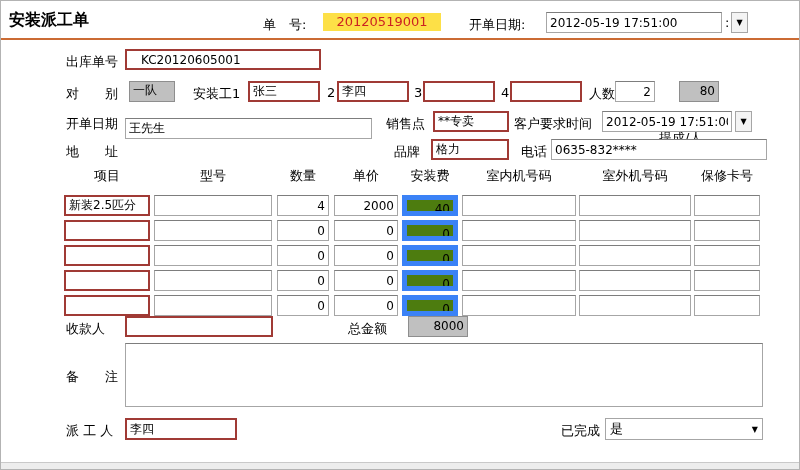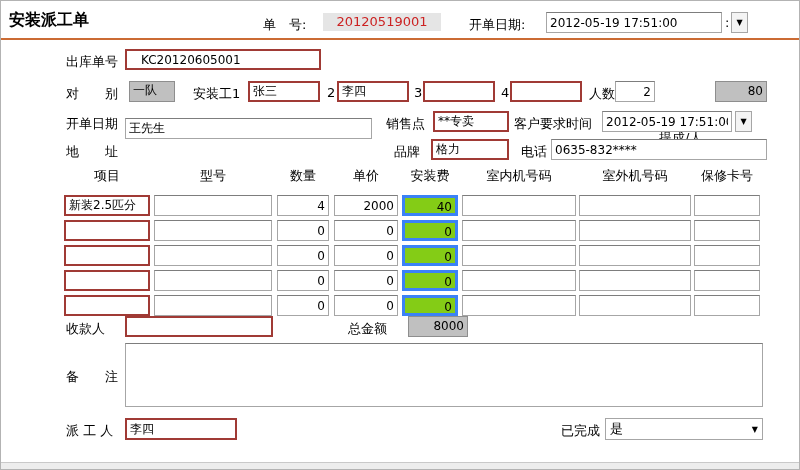--- a/index.html
+++ b/index.html
@@ -18,41 +18,41 @@
     background:#fff; font-size:12px; padding:0 3px;
     font-family:"DejaVu Sans","Liberation Sans",sans-serif;
     overflow:hidden;
   }
   input.inp { outline:none; }
   .red { border:2px solid #a03a35; }
   .ro { background:#c0c0c0; border:1px solid #8e8e8e; text-align:right; }
   .num { text-align:right; }
   .pinkbox {
     position:absolute; left:322px; top:12px; width:118px; height:18px;
-    background:#e5e5e5; color:#cc2222; font-size:13px; text-align:center; line-height:18px;
+    background:#fde047; color:#cc2222; font-size:13px; text-align:center; line-height:18px;
   }
   .combo-btn {
     position:absolute; width:17px; height:21px; box-sizing:border-box;
     border:1px solid #a6a6a6; background:#f4f4f4; text-align:center; cursor:pointer;
   }
   .combo-btn span { font-size:8px; line-height:19px; color:#000; }
   .trow { position:absolute; left:63px; display:flex; }
   .thead { position:absolute; left:63px; top:166px; display:flex; font-size:13px; }
   .thead div { text-align:center; }
   .cell { height:21px; box-sizing:border-box; border:1px solid #a6a6a6; border-top-color:#7d7d7d; background:#fff; font-size:12px; padding:0 3px; overflow:hidden; font-family:inherit;margin-top:8px; }
   .c1 { width:86px; }
   .c2 { width:118px; margin-left:4px; }
   .c3 { width:52px;  margin-left:5px; }
   .c4 { width:64px;  margin-left:5px; }
   .c5 { width:56px;  margin-left:4px; }
   .c6 { width:114px; margin-left:4px; }
   .c7 { width:112px; margin-left:3px; }
   .c8 { width:66px;  margin-left:3px; }
   .cell.red { border:2px solid #a03a35; }
-  .cell.ro { background:#84cc16; border:3px solid #3b82f6; text-align:right; }
+  .cell.ro { background:#4d7c0f; border:5px solid #3b82f6; text-align:right; }
   .cell.num { text-align:right; }
   textarea.remark {
     position:absolute; left:124px; top:342px; width:638px; height:64px; box-sizing:border-box;
     border:1px solid #a6a6a6; border-top-color:#7d7d7d; resize:none; outline:none;
     font-family:inherit; font-size:12px;
   }
   .combobox {
     position:absolute; left:604px; top:417px; width:158px; height:22px; box-sizing:border-box;
     border:1px solid #a6a6a6; background:#fff; display:flex; align-items:center;
     justify-content:space-between; padding:0 4px; cursor:pointer; font-size:13px;
@@ -86,21 +86,21 @@
   <input class="inp red" style="left: 247px; top: 80px; width: 72px;" value="张三">
   <div class="lbl" style="left:326px; top:84px;">2</div>
   <input class="inp red" style="left: 336px; top: 80px; width: 72px;" value="李四">
   <div class="lbl" style="left:413px; top:84px;">3</div>
   <input class="inp red" style="left: 422px; top: 80px; width: 72px;" value="">
   <div class="lbl" style="left:500px; top:84px;">4</div>
   <input class="inp red" style="left: 509px; top: 80px; width: 72px;" value="">
   <div class="lbl" style="left:588px; top:84px;">人数</div>
   <input class="inp num" style="left: 614px; top: 80px; width: 40px;" value="2">
   <div class="lbl" style="left:658px; top:84px;margin-top:44px;">提成/人</div>
-  <div class="inp ro" style="left:714px; top:80px; width:52px; line-height:19px;">80</div>
+  <div class="inp ro" style="left:678px; top:80px; width:40px; line-height:19px;">80</div>
 
   <div class="lbl" style="left:65px; top:114px;">开单日期</div>
   <input class="inp" style="left: 124px; top: 117px; width: 247px;" value="王先生">
   <div class="lbl" style="left:385px; top:114px;">销售点</div>
   <input class="inp red" style="left: 432px; top: 110px; width: 76px;" value="**专卖">
   <div class="lbl" style="left:513px; top:114px;">客户要求时间</div>
   <input class="inp" style="left: 601px; top: 110px; width: 130px;" value="2012-05-19 17:51:00">
   <div class="combo-btn" style="left:734px; top:110px;"><span>▼</span></div>
 
   <div class="lbl" style="left:65px; top:142px;">地　　址</div>

